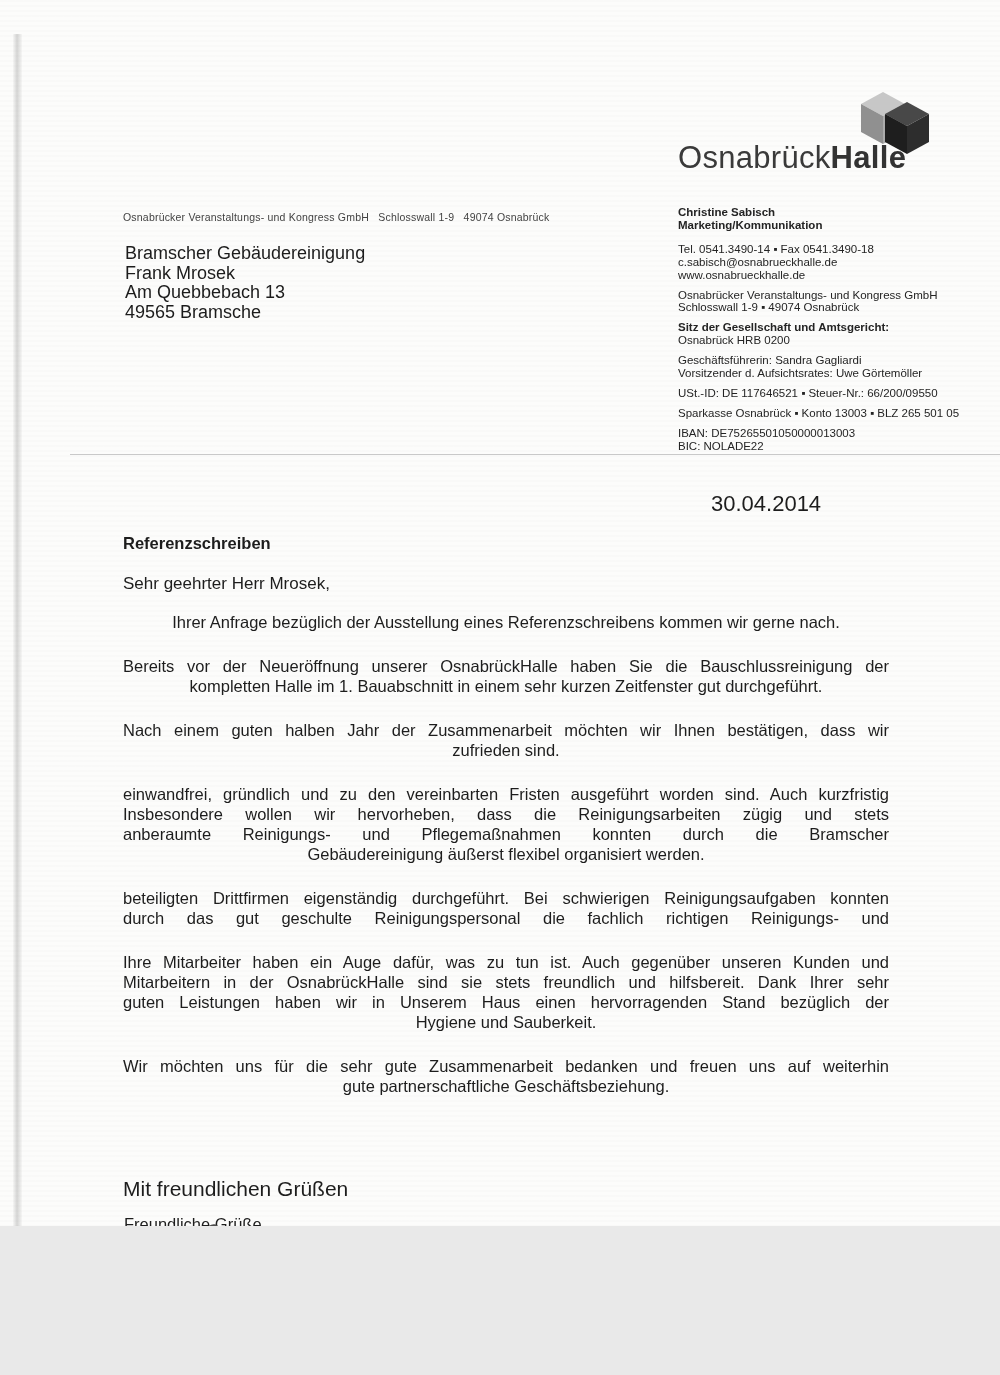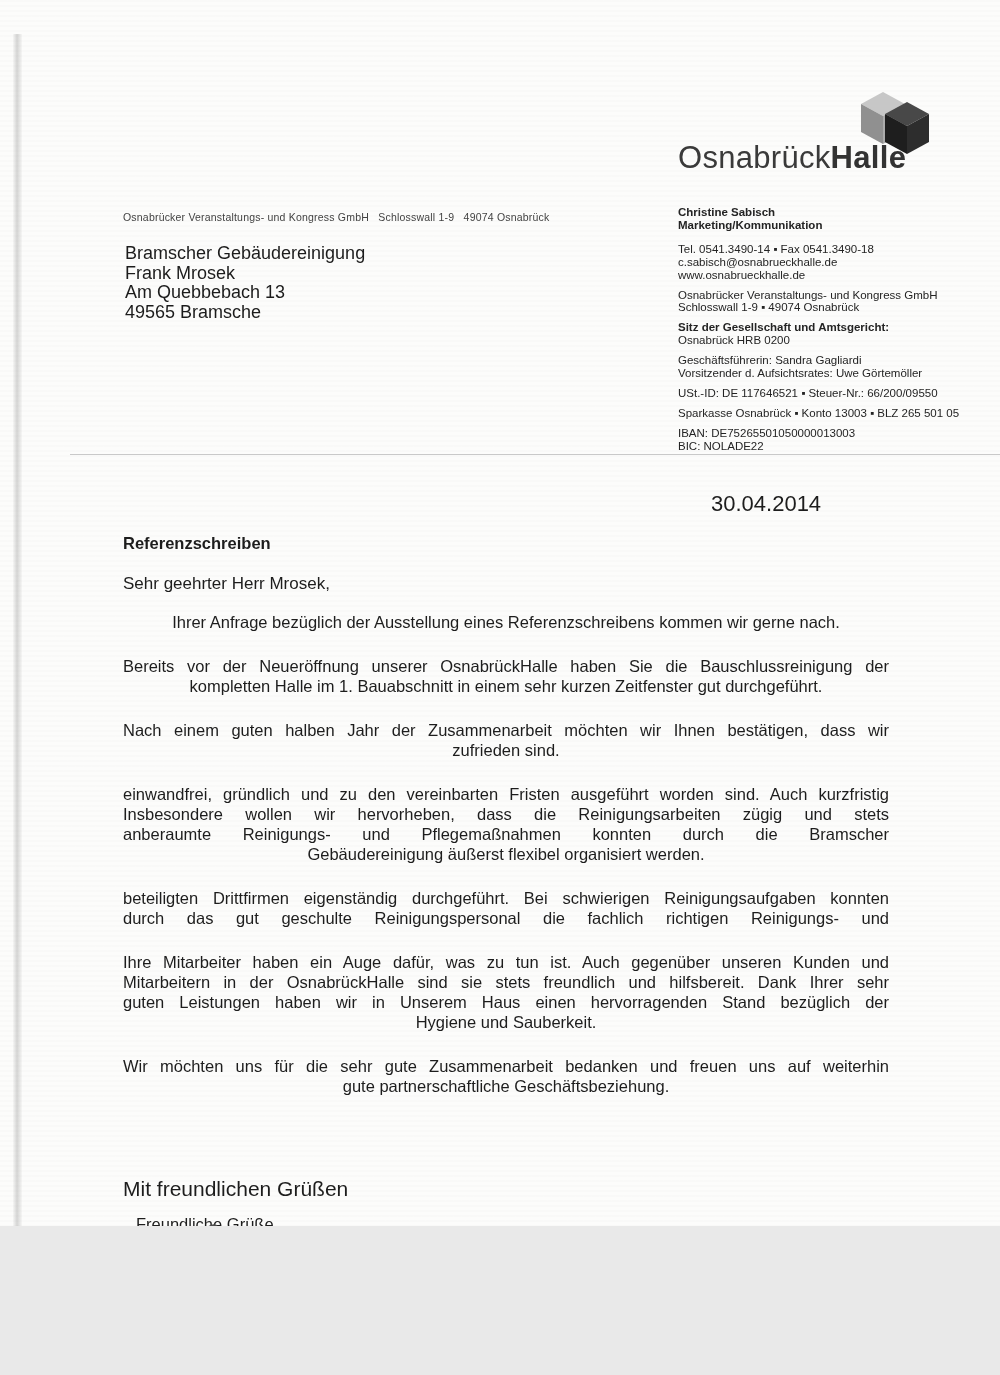--- a/index.html
+++ b/index.html
@@ -46,21 +46,21 @@
   .subject{position:absolute;left:123px;top:534px;font-size:16.5px;font-weight:bold;}
   .salutation{position:absolute;left:123px;top:574px;font-size:17px;}
   .body{
     position:absolute;left:123px;top:612px;width:766px;
     font-size:16.5px;line-height:20px;color:#1d1d1d;
   }
   .body p{margin:0 0 24px 0;padding:0;}
   .ln{white-space:nowrap;text-align:center;}
   .jl{white-space:normal;text-align:justify;text-align-last:justify;}
   .closing1{position:absolute;left:123px;top:1177px;font-size:21px;}
-  .closing2{position:absolute;left:136px;top:1215px;font-size:16.5px;}
+  .closing2{position:absolute;left:124px;top:1215px;font-size:16.5px;}
   .signer{position:absolute;left:122px;top:1276px;font-size:16.5px;}
   .signature{position:absolute;left:125px;top:1221px;z-index:3;}
   .footer{
     position:absolute;left:681px;top:1321px;
     display:flex;align-items:center;gap:11px;
   }
   .tri{
     width:0;height:0;
     border-left:11px solid #8f8f8f;
     border-top:7px solid transparent;

